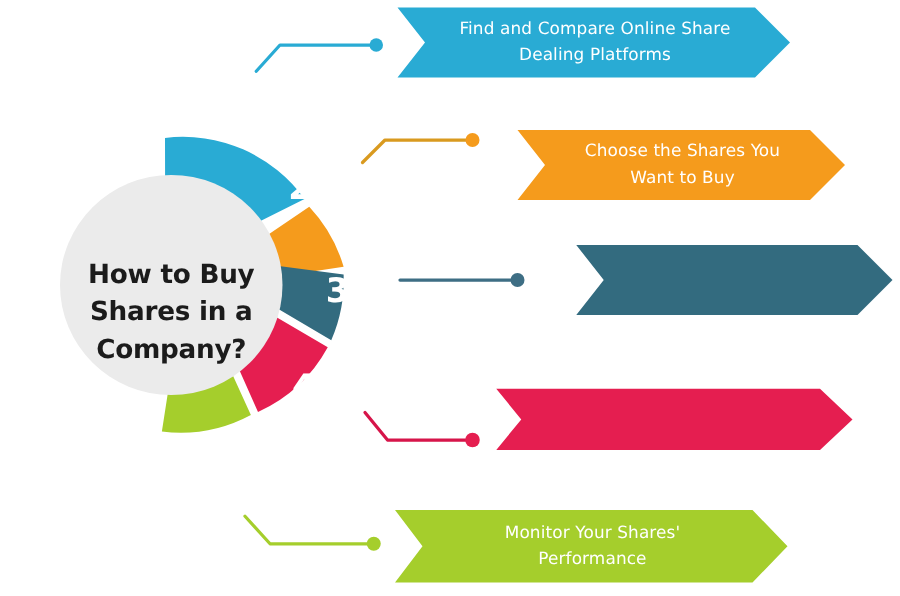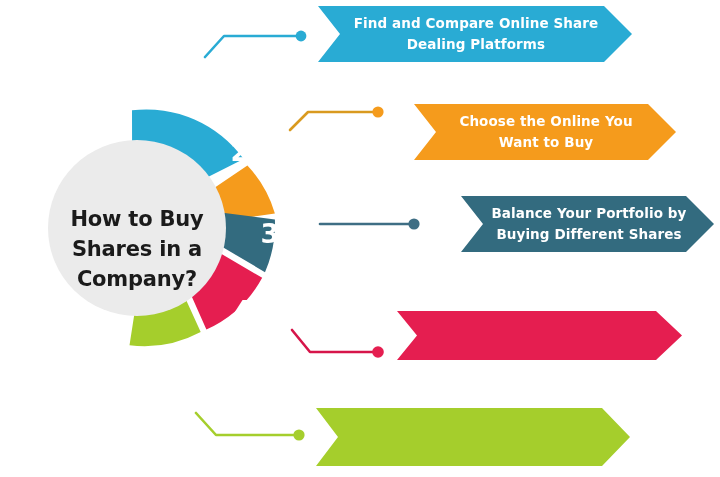--- a/index.html
+++ b/index.html
@@ -44,21 +44,21 @@
   .arrow-label{
     position:absolute;
     display:flex;
     align-items:center;
     justify-content:center;
     text-align:center;
     pointer-events:none;
   }
   .arrow-label span{
     font-family:"DejaVu Sans", sans-serif;
-    font-weight:bold;
+    font-weight:normal;
     font-size:13.5px;
     line-height:1.55;
     color:#ffffff;
     white-space:pre-line;
     letter-spacing:0.1px;
   }
 </style>
 </head>
 <body>
 
@@ -128,21 +128,21 @@
     <path d="M 397 311 L 656 311 L 682 335.5 L 656 360 L 397 360 L 417 335.5 Z" fill="#E51E50"></path>
 
     <path d="M 316 408 L 602 408 L 630 437 L 602 466 L 316 466 L 338 437 Z" fill="#A5CE2C"></path>
   </svg>
 
   <div class="arrow-label" style="left:336px;top:6px;width:280px;height:56px;">
     <span>Find and Compare Online Share
 Dealing Platforms</span>
   </div>
   <div class="arrow-label" style="left:432px;top:104px;width:228px;height:56px;">
-    <span>Choose the Online You
+    <span>Choose the Shares You
 Want to Buy</span>
   </div>
-  <div class="arrow-label" style="left:479px;top:196px;width:220px;height:56px;">
-    <span>Balance Your Portfolio by
-Buying Different Shares</span>
+  <div class="arrow-label" style="left:334px;top:408px;width:280px;height:58px;">
+    <span>Monitor Your Shares'
+Performance</span>
   </div>
 
 </div>
 
 </body></html>

